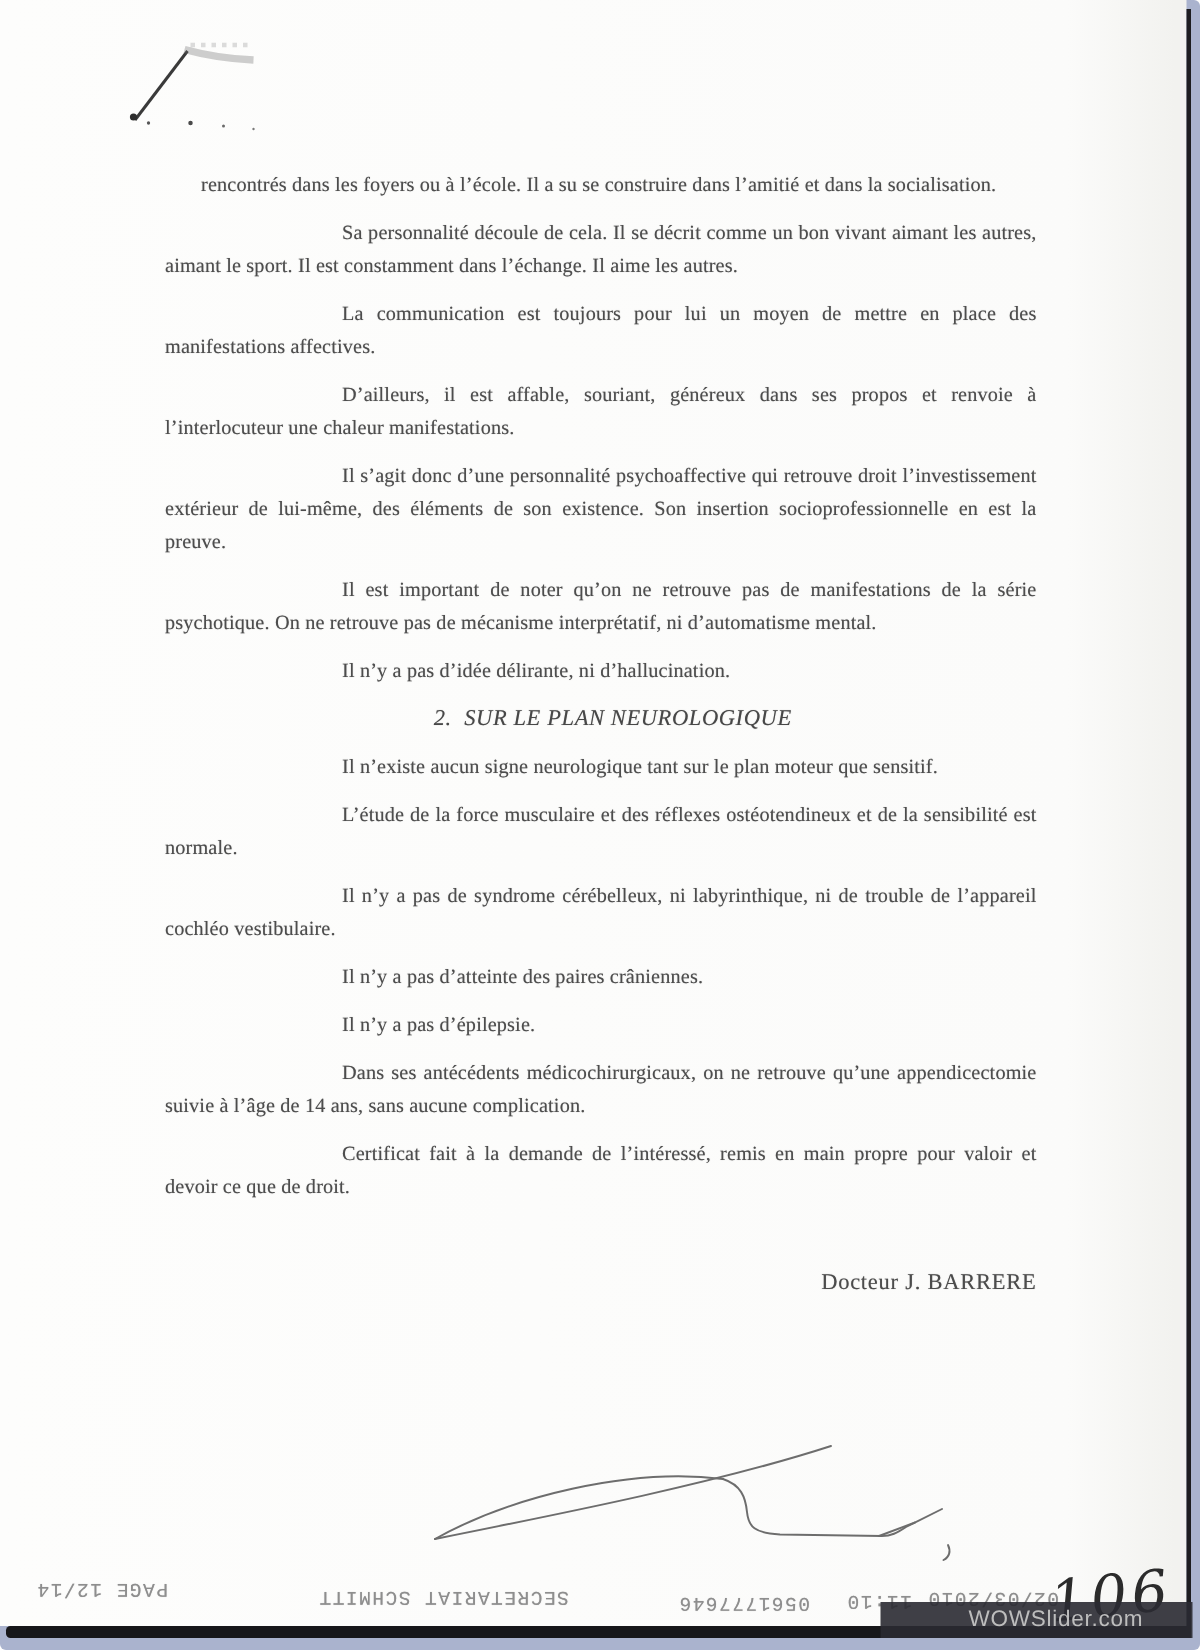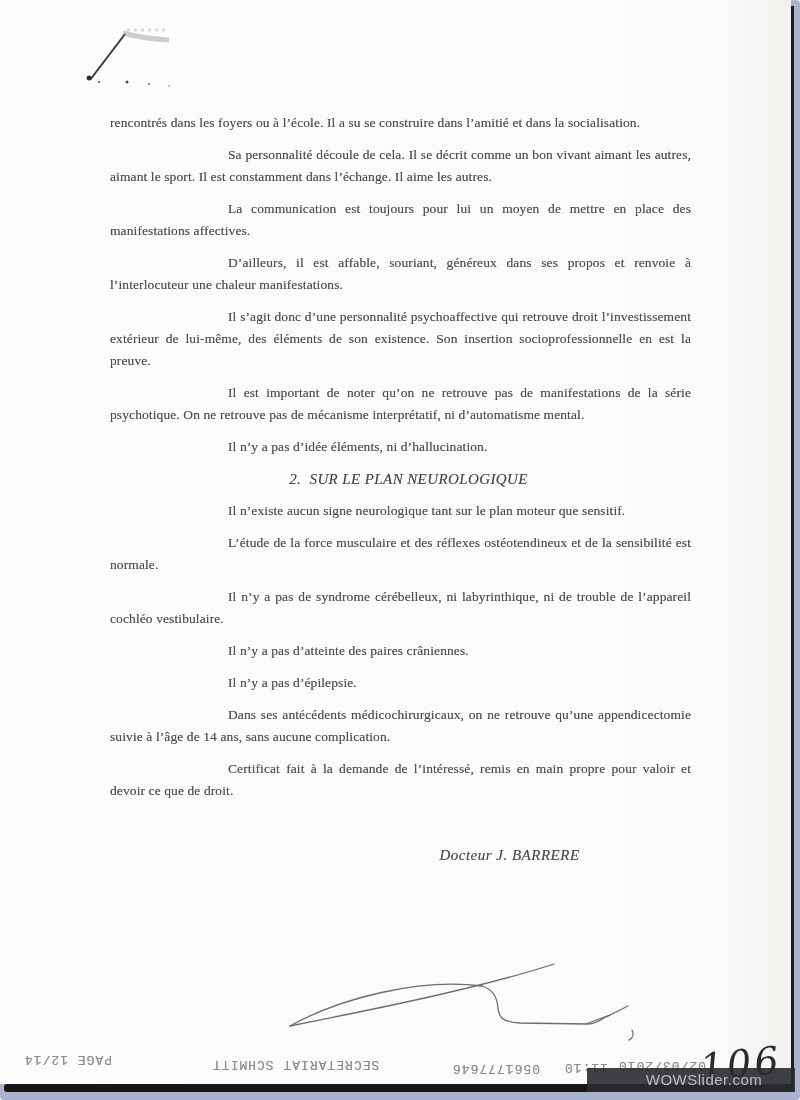--- a/index.html
+++ b/index.html
@@ -17,26 +17,26 @@
               background:#1d1d20;}
   .bottom-bar{position:absolute;left:4px;top:1084px;width:790px;height:8px;
               background:#17171a;border-radius:3px 0 0 3px;}
 
   
   .content{position:absolute;left:110px;top:112px;width:581px;
            font-size:13.5px;line-height:22px;color:#4d4d4d;
            text-align:justify;letter-spacing:.1px;
            text-shadow:0 0 .6px rgba(90,90,90,.55);}
   .content p{margin:0 0 10px;text-indent:118px;}
-  .content p.cont{text-indent:0;}
+  .content p.cont{text-indent:0;margin-left:24px;}
   .content h2{margin:5px 0 10px;padding-left:16px;
               font-size:15px;font-weight:normal;font-style:italic;
               color:#474747;letter-spacing:.4px;text-align:center;}
-  .sig-name{margin:42px 0 0 218px;font-style:italic;font-size:15px;
-            color:#4c4c4c;letter-spacing:.5px;text-align:center;}
+  .sig-name{margin:42px 0 0 218px;font-size:15px;
+            color:#4c4c4c;letter-spacing:.5px;text-align:right;}
 
   .pen-mark{position:absolute;left:70px;top:18px;}
   .signature-svg{position:absolute;left:270px;top:952px;}
 
   
   .fax{position:absolute;left:0;top:0;width:800px;height:1100px;pointer-events:none;}
   .fax span{position:absolute;transform:rotate(180deg);
             font-family:"Liberation Mono", monospace;font-size:13px;
             color:#8e8e8e;white-space:nowrap;letter-spacing:1px;
             text-shadow:0 0 .5px rgba(120,120,120,.6);}
@@ -74,21 +74,21 @@
       <circle cx="99" cy="68" r="0.8" fill="#7a7a7a"></circle>
     </svg>
 
     <div class="content">
       <p class="cont">rencontrés dans les foyers ou à l’école. Il a su se construire dans l’amitié et dans la socialisation.</p>
       <p>Sa personnalité découle de cela. Il se décrit comme un bon vivant aimant les autres, aimant le sport. Il est constamment dans l’échange. Il aime les autres.</p>
       <p>La communication est toujours pour lui un moyen de mettre en place des manifestations affectives.</p>
       <p>D’ailleurs, il est affable, souriant, généreux dans ses propos et renvoie à l’interlocuteur une chaleur manifestations.</p>
       <p>Il s’agit donc d’une personnalité psychoaffective qui retrouve droit l’investissement extérieur de lui-même, des éléments de son existence. Son insertion socioprofessionnelle en est la preuve.</p>
       <p>Il est important de noter qu’on ne retrouve pas de manifestations de la série psychotique. On ne retrouve pas de mécanisme interprétatif, ni d’automatisme mental.</p>
-      <p>Il n’y a pas d’idée éléments, ni d’hallucination.</p>
+      <p>Il n’y a pas d’idée délirante, ni d’hallucination.</p>
 
       <h2>2.&nbsp; SUR LE PLAN NEUROLOGIQUE</h2>
 
       <p>Il n’existe aucun signe neurologique tant sur le plan moteur que sensitif.</p>
       <p>L’étude de la force musculaire et des réflexes ostéotendineux et de la sensibilité est normale.</p>
       <p>Il n’y a pas de syndrome cérébelleux, ni labyrinthique, ni de trouble de l’appareil cochléo vestibulaire.</p>
       <p>Il n’y a pas d’atteinte des paires crâniennes.</p>
       <p>Il n’y a pas d’épilepsie.</p>
       <p>Dans ses antécédents médicochirurgicaux, on ne retrouve qu’une appendicectomie suivie à l’âge de 14 ans, sans aucune complication.</p>
       <p>Certificat fait à la demande de l’intéressé, remis en main propre pour valoir et devoir ce que de droit.</p>

